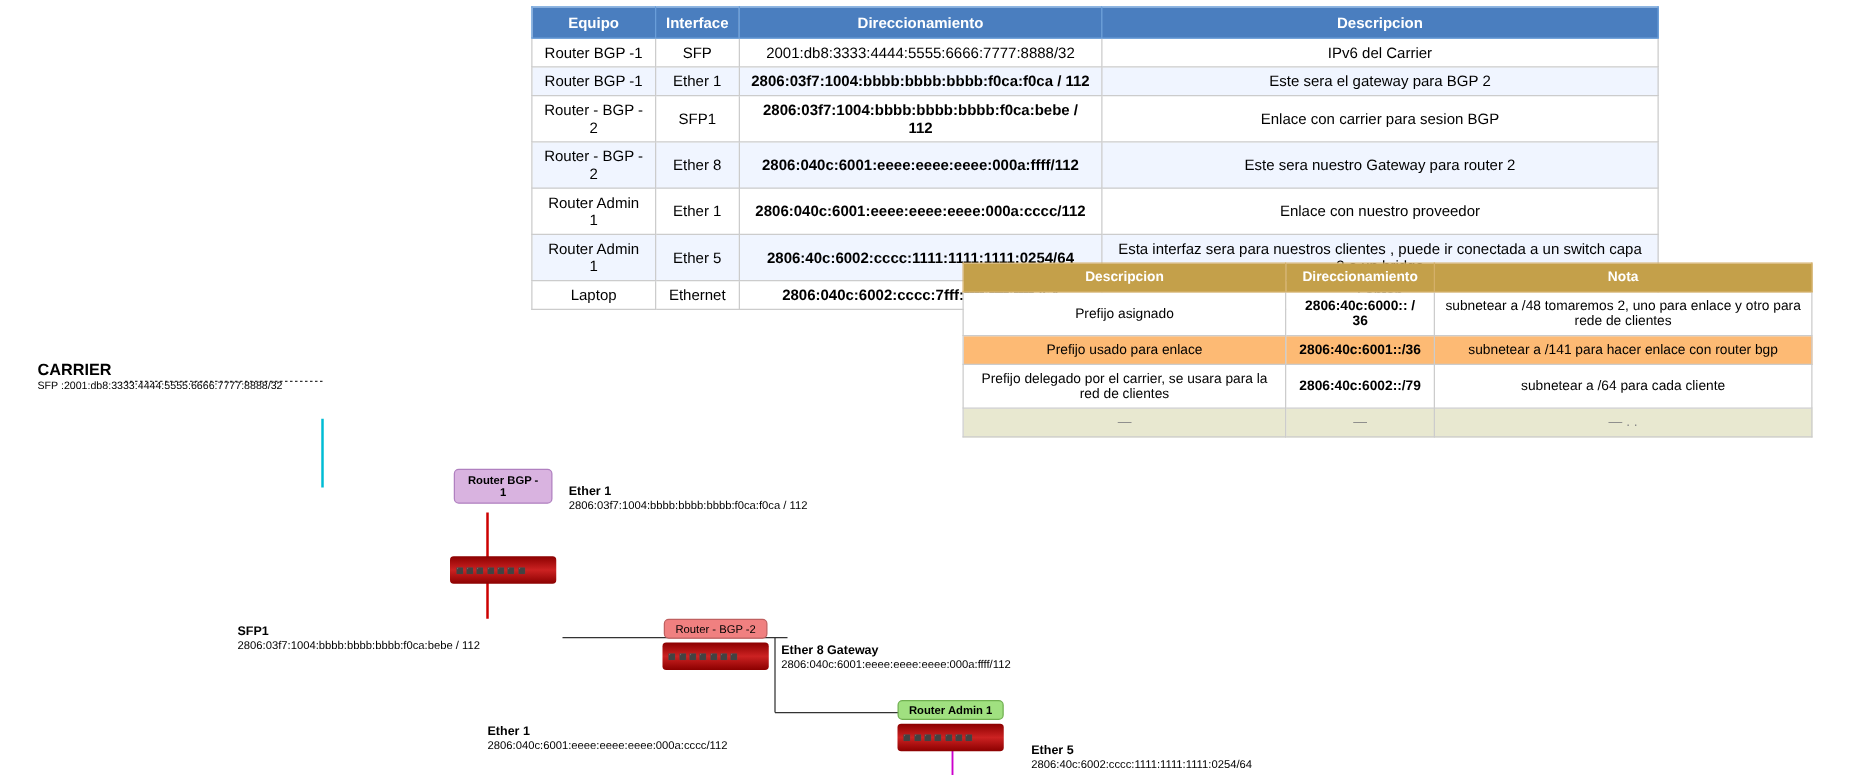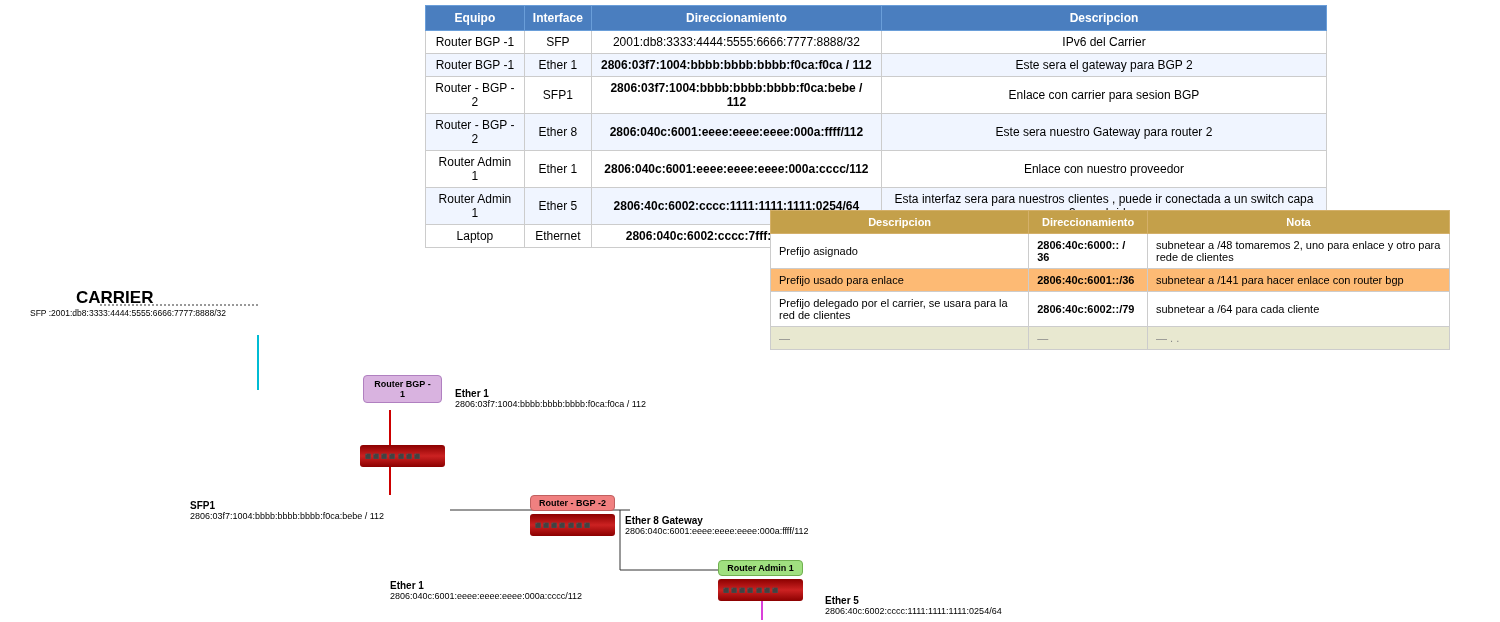--- a/index.html
+++ b/index.html
@@ -64,20 +64,21 @@
       background: #c4a04a;
       color: #fff;
       padding: 5px 8px;
       text-align: center;
       border: 1px solid #d4b06a;
       font-weight: bold;
     }
 
     .secondary-table td {
       padding: 5px 8px;
+      text-align: center;
       border: 1px solid #ccc;
       background: #fff;
     }
 
     .secondary-table tr:nth-child(even) td {
       background: #f5f5e0;
     }
 
     .secondary-table tr.light-row td {
       background: #fdba74;
@@ -237,40 +238,40 @@
 
     <line x1="620" y1="370" x2="620" y2="430" stroke="#333" stroke-width="1"></line>
     <line x1="620" y1="430" x2="762" y2="430" stroke="#333" stroke-width="1"></line>
 
     <line x1="762" y1="460" x2="762" y2="560" stroke="#cc00cc" stroke-width="1.5"></line>
     <line x1="762" y1="560" x2="630" y2="560" stroke="#cc00cc" stroke-width="1.5"></line>
   </svg>
 
 
   <div style="position:absolute;top:148px;left:30px;">
-    <div style="font-size:17px;font-weight:bold;margin-left:46px;">CARRIER</div>
+    <div style="font-size:13px;font-weight:bold;">CARRIER</div>
     <div style="font-size:8.5px;font-weight:normal;">SFP :2001:db8:3333:4444:5555:6666:7777:8888/32</div>
   </div>
 
   <div style="position:absolute;top:235px;left:360px;display:flex;flex-direction:column;align-items:center;gap:39px;">
     <div style="background:#d9b3e0;border:1px solid #b080c0;border-radius:4px;padding:3px 10px;font-size:9px;font-weight:bold;text-align:center;margin-bottom:3px;white-space:pre-line;">Router BGP -
 1</div>
 
     <div style="width:85px;height:22px;background:linear-gradient(180deg,#8b0000,#cc2222,#8b0000);border-radius:3px;position:relative;display:flex;align-items:center;">
       <span style="color:#ffdd00;font-size:5px;letter-spacing:2px;padding-left:5px;">⬛⬛⬛⬛⬛⬛⬛</span>
     </div>
   </div>
 
   <div style="position:absolute;top:248px;left:455px;">
     <div style="font-size:10px;font-weight:bold;">Ether 1</div>
     <div style="font-size:9px;">2806:03f7:1004:bbbb:bbbb:bbbb:f0ca:f0ca / 112</div>
   </div>
 
   <div style="position:absolute;top:355px;left:530px;display:flex;flex-direction:column;align-items:center;">
-    <div style="background:#f08080;border:1px solid #c06060;border-radius:4px;padding:2px 8px;font-size:9px;font-weight:bold;text-align:center;margin-bottom:3px;">Router - BGP -2</div>
+    <div style="background:#f08080;border:1px solid #c06060;border-radius:4px;padding:2px 8px;font-size:9px;font-weight:normal;text-align:center;margin-bottom:3px;">Router - BGP -2</div>
     <div style="width:85px;height:22px;background:linear-gradient(180deg,#8b0000,#cc2222,#8b0000);border-radius:3px;display:flex;align-items:center;">
       <span style="color:#ffdd00;font-size:5px;letter-spacing:2px;padding-left:5px;">⬛⬛⬛⬛⬛⬛⬛</span>
     </div>
   </div>
 
   <div style="position:absolute;top:360px;left:190px;">
     <div style="font-size:10px;font-weight:bold;">SFP1</div>
     <div style="font-size:9px;">2806:03f7:1004:bbbb:bbbb:bbbb:f0ca:bebe / 112</div>
   </div>
 

